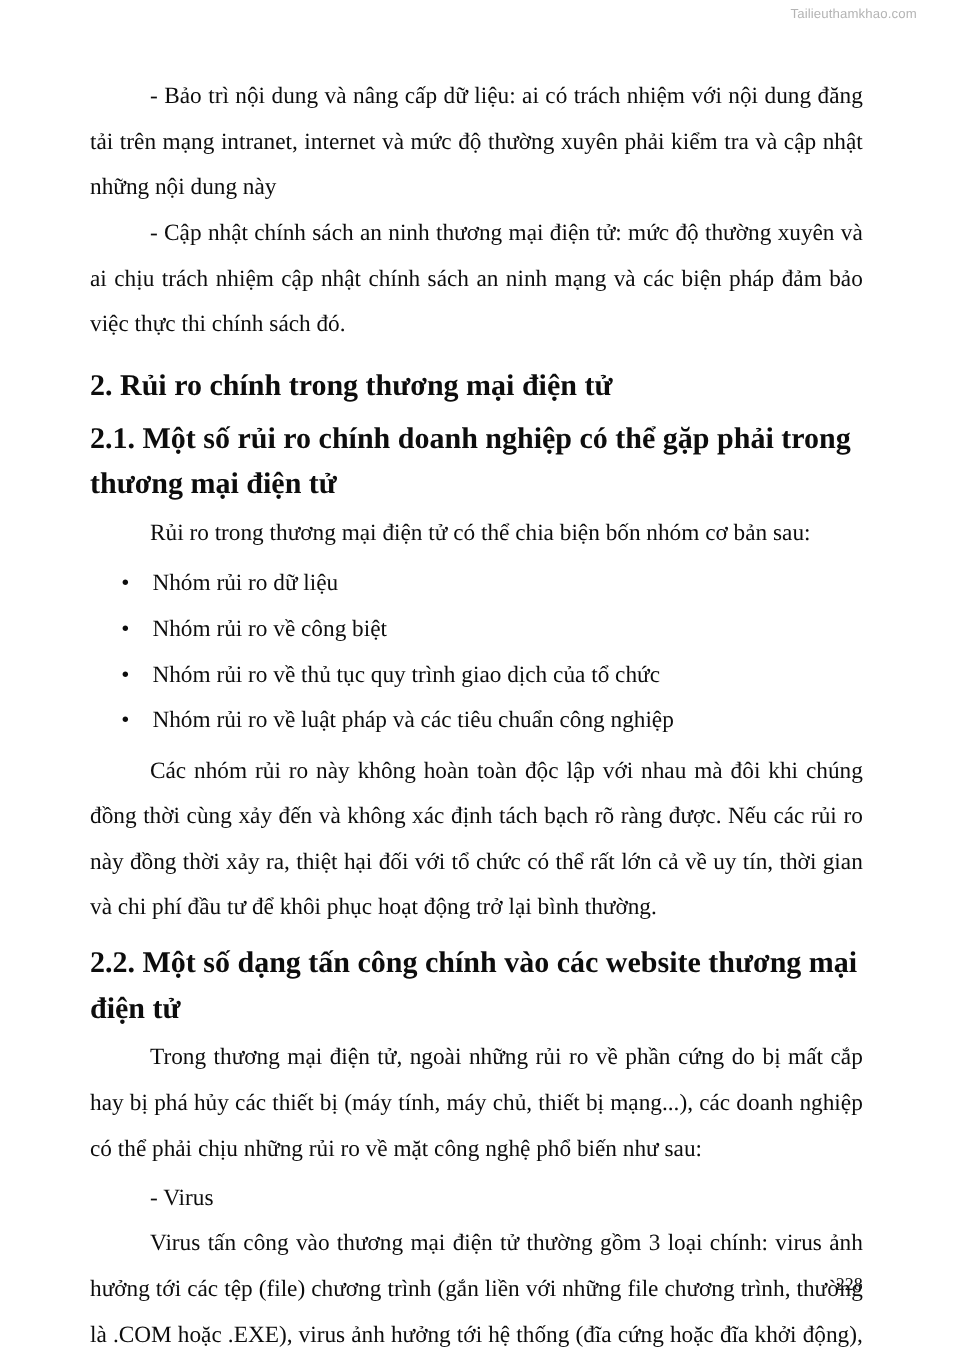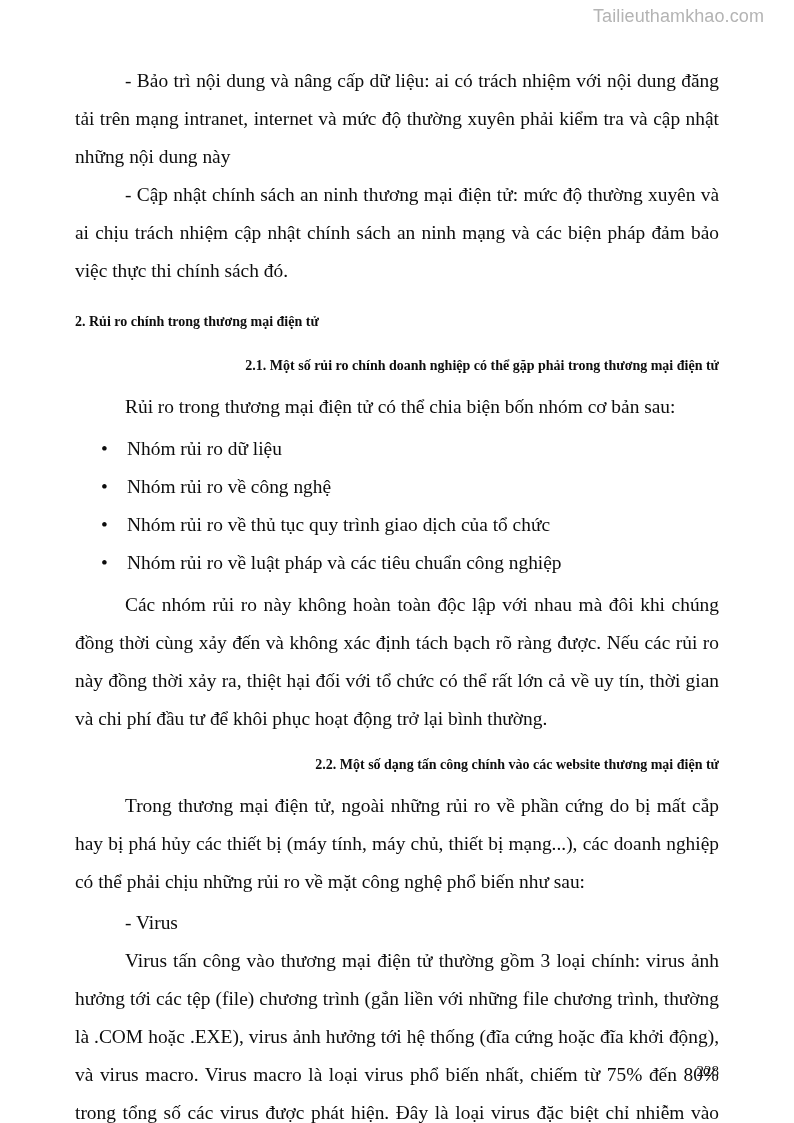--- a/index.html
+++ b/index.html
@@ -23,21 +23,21 @@
     inset: 0;
     background: #ffffff;
   }
 
   
   .watermark {
     position: absolute;
     top: 6px;
     right: 30px;
     font-family: "Liberation Sans", "DejaVu Sans", sans-serif;
-    font-size: 18px;
+    font-size: 11px;
     letter-spacing: 0.1px;
     color: #b4b4b4;
     white-space: nowrap;
     user-select: none;
   }
 
   
   .content {
     position: absolute;
     left: 75px;
@@ -53,31 +53,30 @@
     font-size: 19.4px;
     line-height: 38px;
     text-align: justify;
     text-justify: inter-word;
     text-indent: 50px;
     hyphens: none;
     word-spacing: 0px;
   }
 
   .heading {
-    font-size: 14px;
+    font-size: 25px;
     line-height: 38px;
     font-weight: bold;
     text-align: left;
     margin-top: 7px;
     margin-bottom: 3px;
   }
 
   .heading.sub {
     margin-top: 6px;
-    text-align: right;
   }
 
   .subheading-inline {
     font-size: 19.4px;
     line-height: 38px;
     font-weight: normal;
     text-indent: 50px;
     margin-top: 3px;
   }
 
@@ -136,21 +135,21 @@
 
     <p class="para">Rủi ro trong thương mại điện tử có thể chia biện bốn nhóm cơ bản sau:</p>
 
     <ul class="bullet-list">
       <li>
         <span class="bullet-dot">•</span>
         <span>Nhóm rủi ro dữ liệu</span>
       </li>
       <li>
         <span class="bullet-dot">•</span>
-        <span>Nhóm rủi ro về công nghệ</span>
+        <span>Nhóm rủi ro về công biệt</span>
       </li>
       <li>
         <span class="bullet-dot">•</span>
         <span>Nhóm rủi ro về thủ tục quy trình giao dịch của tổ chức</span>
       </li>
       <li>
         <span class="bullet-dot">•</span>
         <span>Nhóm rủi ro về luật pháp và các tiêu chuẩn công nghiệp</span>
       </li>
     </ul>

